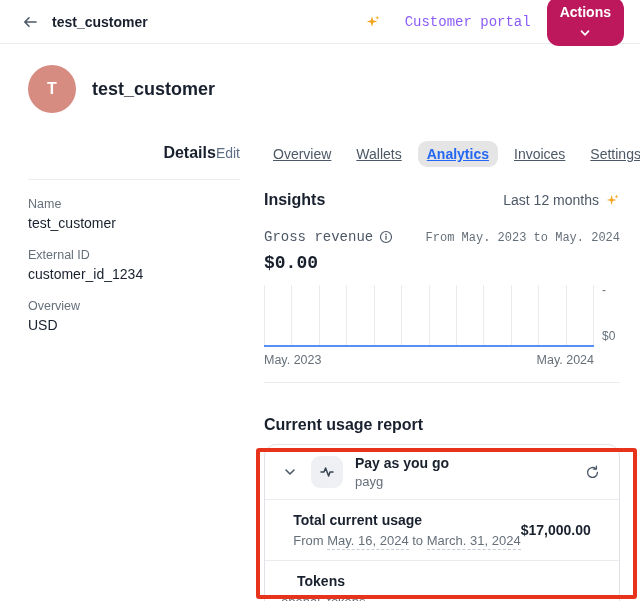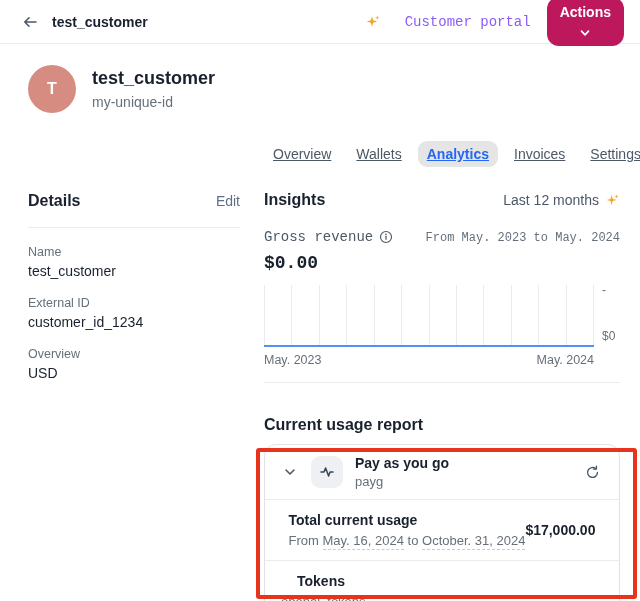--- a/index.html
+++ b/index.html
@@ -43,21 +43,21 @@
     background: #d78c82; color: #fff; font-weight: 700; font-size: 16px;
     display: flex; align-items: center; justify-content: center; flex: none;
   }
   .cust-name { font-size: 18px; font-weight: 700; }
   .cust-id { font-size: 14px; color: #66707a; margin-top: 5px; }
   
   .columns { display: flex; gap: 24px; padding: 28px 20px 0 28px; }
   .col-left { width: 212px; flex: none; }
   .col-right { width: 356px; flex: none; }
   
-  .details-head { display: flex; justify-content: space-between; align-items: center; height: 24px; margin-top: 48px; }
+  .details-head { display: flex; justify-content: flex-end; align-items: center; height: 24px; }
   .details-head h2 { font-size: 16px; font-weight: 700; }
   .edit-btn { background: none; border: none; cursor: pointer; font-family: inherit; font-size: 14px; color: #5e6e85; }
   .details-divider { border: none; border-top: 1px solid #e9ebee; margin-top: 14px; }
   .field { margin-top: 17px; }
   .field-label { font-size: 12.5px; color: #66707a; }
   .field-value { font-size: 14px; margin-top: 4px; }
   
   .tabs { display: flex; gap: 7px; align-items: center; }
   .tab {
     background: none; border: none; cursor: pointer; font-family: inherit;
@@ -141,21 +141,20 @@
           </svg>
       </span>
     </button>
   </div>
 </header>
 
 <section class="profile">
   <div class="avatar">T</div>
   <div>
     <div class="cust-name">test_customer</div>
-    <div class="cust-id">my-unique-id</div>
   </div>
 </section>
 
 <div class="columns">
 
   <aside class="col-left">
     <div class="details-head">
       <h2>Details</h2>
       <button class="edit-btn">Edit</button>
     </div>
@@ -272,21 +271,21 @@
         </button>
       </div>
 
       <div class="card-row total-row">
         <div>
           <div class="total-label">Total current usage</div>
           <div class="total-range">
             <span>From</span>
             <span class="dashed-date">May. 16, 2024</span>
             <span>to</span>
-            <span class="dashed-date">October. 31, 2024</span>
+            <span class="dashed-date">March. 31, 2024</span>
           </div>
         </div>
         <div class="total-amount">$17,000.00</div>
       </div>
 
       <div class="card-row">
         <div class="item-name">Tokens</div>
         <div class="item-code">openai_tokens</div>
       </div>
     </div>

